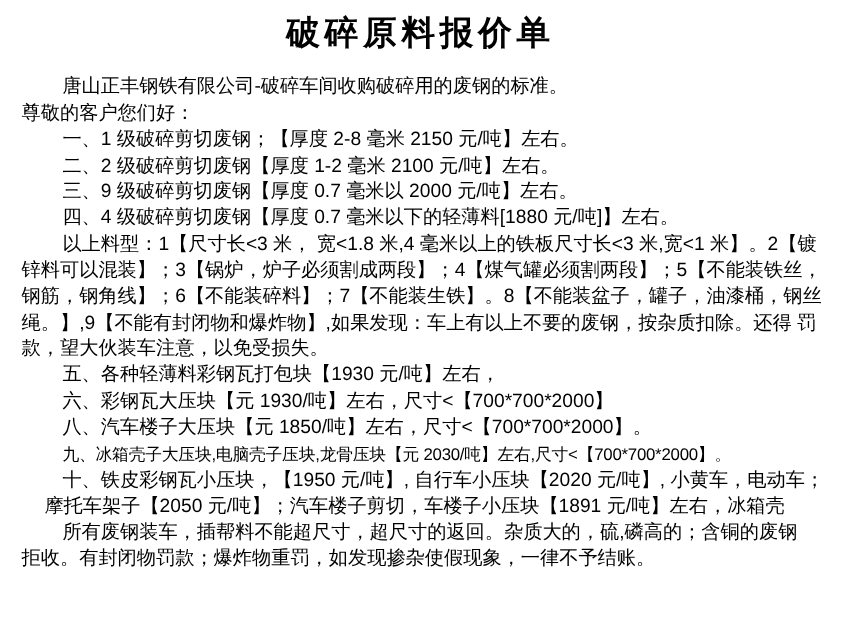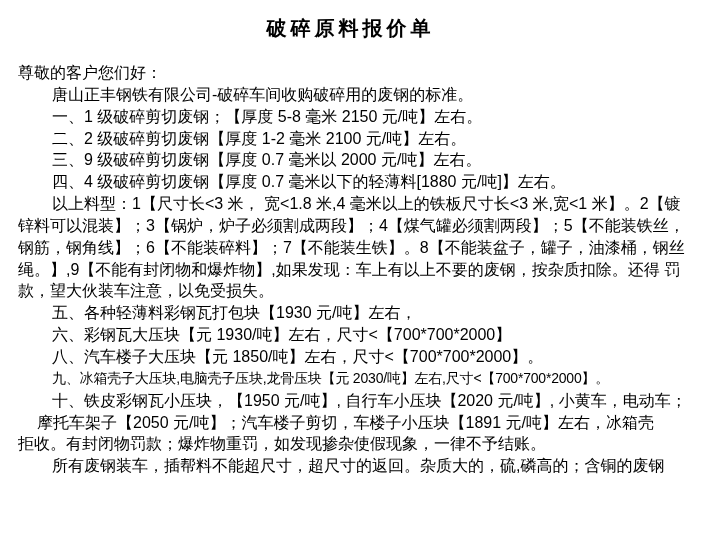--- a/index.html
+++ b/index.html
@@ -12,21 +12,21 @@
     width: 701px;
     height: 533px;
     background: #ffffff;
     color: #000000;
     font-family: "Liberation Sans", sans-serif;
     overflow: hidden;
   }
   .doc-title {
     padding-top: 9px;
     text-align: center;
-    font-size: 20px;
+    font-size: 28px;
     font-weight: bold;
     letter-spacing: 4px;
     line-height: 38px;
     white-space: pre;
   }
   .doc-body {
     padding: 15px 2px 0 18px;
     font-size: 16px;
     line-height: 21.85px;
   }
@@ -40,33 +40,33 @@
     font-size: 14px;
     letter-spacing: -0.2px;
   }
 </style>
 </head>
 <body>
 
 <div class="page">
   <div class="doc-title">破碎原料报价单</div>
   <div class="doc-body" id="doc-lines">
+      <div class="doc-line i2">唐山正丰钢铁有限公司-破碎车间收购破碎用的废钢的标准。</div>
       <div class="doc-line">尊敬的客户您们好：</div>
-      <div class="doc-line i2">唐山正丰钢铁有限公司-破碎车间收购破碎用的废钢的标准。</div>
-      <div class="doc-line i2">一、1 级破碎剪切废钢；【厚度 5-8 毫米 2150 元/吨】左右。</div>
+      <div class="doc-line i2">一、1 级破碎剪切废钢；【厚度 2-8 毫米 2150 元/吨】左右。</div>
       <div class="doc-line i2">二、2 级破碎剪切废钢【厚度 1-2 毫米 2100 元/吨】左右。</div>
       <div class="doc-line i2">三、9 级破碎剪切废钢【厚度 0.7 毫米以 2000 元/吨】左右。</div>
       <div class="doc-line i2">四、4 级破碎剪切废钢【厚度 0.7 毫米以下的轻薄料[1880 元/吨]】左右。</div>
       <div class="doc-line i2">以上料型：1【尺寸长&lt;3 米， 宽&lt;1.8 米,4 毫米以上的铁板尺寸长&lt;3 米,宽&lt;1 米】。2【镀</div>
       <div class="doc-line">锌料可以混装】；3【锅炉，炉子必须割成两段】；4【煤气罐必须割两段】；5【不能装铁丝，</div>
       <div class="doc-line">钢筋，钢角线】；6【不能装碎料】；7【不能装生铁】。8【不能装盆子，罐子，油漆桶，钢丝</div>
       <div class="doc-line">绳。】,9【不能有封闭物和爆炸物】,如果发现：车上有以上不要的废钢，按杂质扣除。还得 罚</div>
       <div class="doc-line">款，望大伙装车注意，以免受损失。</div>
       <div class="doc-line i2">五、各种轻薄料彩钢瓦打包块【1930 元/吨】左右，</div>
       <div class="doc-line i2">六、彩钢瓦大压块【元 1930/吨】左右，尺寸&lt;【700*700*2000】</div>
       <div class="doc-line i2">八、汽车楼子大压块【元 1850/吨】左右，尺寸&lt;【700*700*2000】。</div>
       <div class="doc-line i2 condensed">九、冰箱壳子大压块,电脑壳子压块,龙骨压块【元 2030/吨】左右,尺寸&lt;【700*700*2000】。</div>
       <div class="doc-line i2">十、铁皮彩钢瓦小压块，【1950 元/吨】, 自行车小压块【2020 元/吨】, 小黄车，电动车；</div>
       <div class="doc-line i1">摩托车架子【2050 元/吨】；汽车楼子剪切，车楼子小压块【1891 元/吨】左右，冰箱壳</div>
+      <div class="doc-line i2">所有废钢装车，插帮料不能超尺寸，超尺寸的返回。杂质大的，硫,磷高的；含铜的废钢</div>
       <div class="doc-line">拒收。有封闭物罚款；爆炸物重罚，如发现掺杂使假现象，一律不予结账。</div>
-      <div class="doc-line i2">所有废钢装车，插帮料不能超尺寸，超尺寸的返回。杂质大的，硫,磷高的；含铜的废钢</div>
     </div>
 </div>
 
 </body></html>

